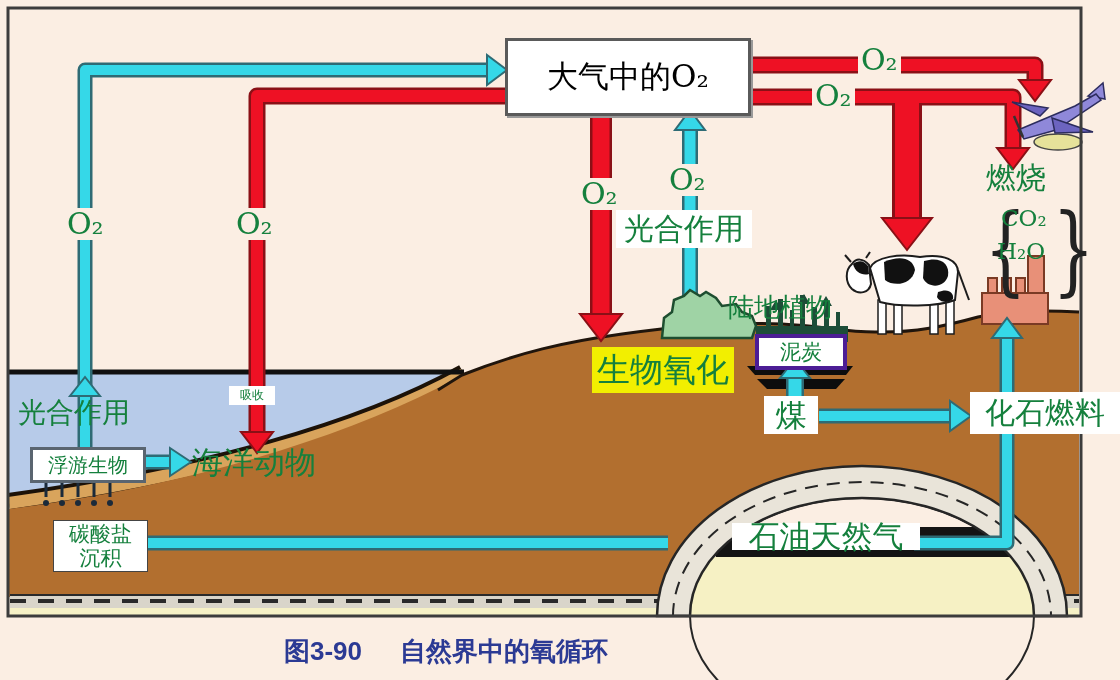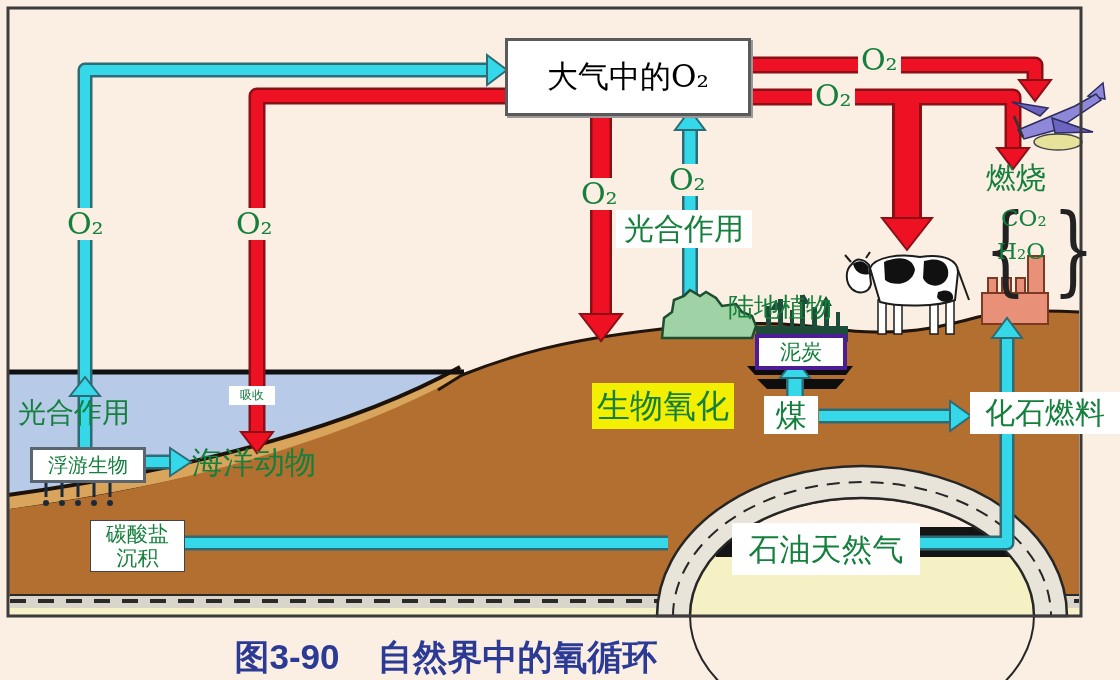--- a/index.html
+++ b/index.html
@@ -9,21 +9,21 @@
   .lbl{position:absolute;color:#15803d;white-space:nowrap;line-height:1.05;font-family:"DejaVu Serif",serif;}
   .bgc{background:#fbeee3;padding:0 3px;}
   .bgw{background:#ffffff;}
   .boxed{border:4px solid #4c1d95;}
   .ctr{display:flex;align-items:center;justify-content:center;text-align:center;}
   .atm-box{position:absolute;left:505px;top:38px;width:240px;height:72px;background:#fff;
            border:3px solid #5a5a5a;box-shadow:2px 2px 0 #999;font-size:31px;}
   .brace{position:absolute;font-size:74px;color:#222;transform:scaleY(1.32) scaleX(0.9);
          transform-origin:top;font-family:"DejaVu Serif",serif;}
   .caption{position:absolute;left:0;top:634px;width:892px;text-align:center;
-           font-family:"Liberation Sans",sans-serif;font-weight:bold;font-size:35px;color:#2b3a94;}
+           font-family:"Liberation Sans",sans-serif;font-weight:bold;font-size:26px;color:#2b3a94;}
   .caption .gap{display:inline-block;width:38px;}
 </style>
 </head>
 <body>
 
 <div class="stage">
 
 <svg class="scene" width="1120" height="680" viewBox="0 0 1120 680">
   <defs>
     <clipPath id="domeClip">
@@ -204,32 +204,32 @@
 <div class="lbl bgw boxed ctr" style="left:755px;top:334px;width:84px;height:28px;font-size:21px;">泥炭</div>
 <div class="lbl bgw ctr" style="left:764px;top:396px;width:54px;height:38px;font-size:31px;">煤</div>
 <div class="lbl bgw ctr" style="left:970px;top:392px;width:150px;height:42px;font-size:30px;">化石燃料</div>
 <div class="lbl" style="left:986px;top:162px;font-size:30px;">燃烧</div>
 
 <span class="brace" style="left:982px;top:192px;">{</span>
 <span class="brace" style="left:1050px;top:192px;">}</span>
 <div class="lbl" style="left:1001px;top:206px;font-size:23px;">CO₂</div>
 <div class="lbl" style="left:997px;top:239px;font-size:23px;">H₂O</div>
 
-<div class="lbl ctr" style="left:592px;top:347px;width:142px;height:46px;background:#f2ef00;font-size:33px;margin-top:36px;">生物氧化</div>
+<div class="lbl ctr" style="left:592px;top:347px;width:142px;height:46px;background:#f2ef00;font-size:33px;">生物氧化</div>
 
 <div class="lbl" style="left:18px;top:398px;font-size:28px;">光合作用</div>
 <div class="lbl" style="left:192px;top:446px;font-size:31px;">海洋动物</div>
 <div class="lbl bgw ctr" style="left:30px;top:447px;width:110px;height:30px;border:3px solid #5a6570;font-size:20px;">浮游生物</div>
 <div class="lbl bgw ctr" style="left:229px;top:386px;width:46px;height:19px;font-size:12px;">吸收</div>
 
 <div class="lbl bgw ctr" style="left:53px;top:520px;width:93px;height:50px;border:1.5px solid #444;
-     font-size:21px;line-height:1.15;flex-direction:column;margin-left:37px;">
+     font-size:21px;line-height:1.15;flex-direction:column;">
   <div>碳酸盐</div>
   <div>沉积</div>
 </div>
 
-<div class="lbl bgw ctr" style="left:732px;top:523px;width:188px;height:52px;font-size:31px;">石油天然气</div>
+<div class="lbl bgw ctr" style="left:732px;top:523px;width:188px;height:27px;font-size:31px;">石油天然气</div>
 
 <div class="caption">
   <span>图3-90</span><span class="gap"></span><span>自然界中的氧循环</span>
 </div>
 
 </div>
 
 </body></html>

